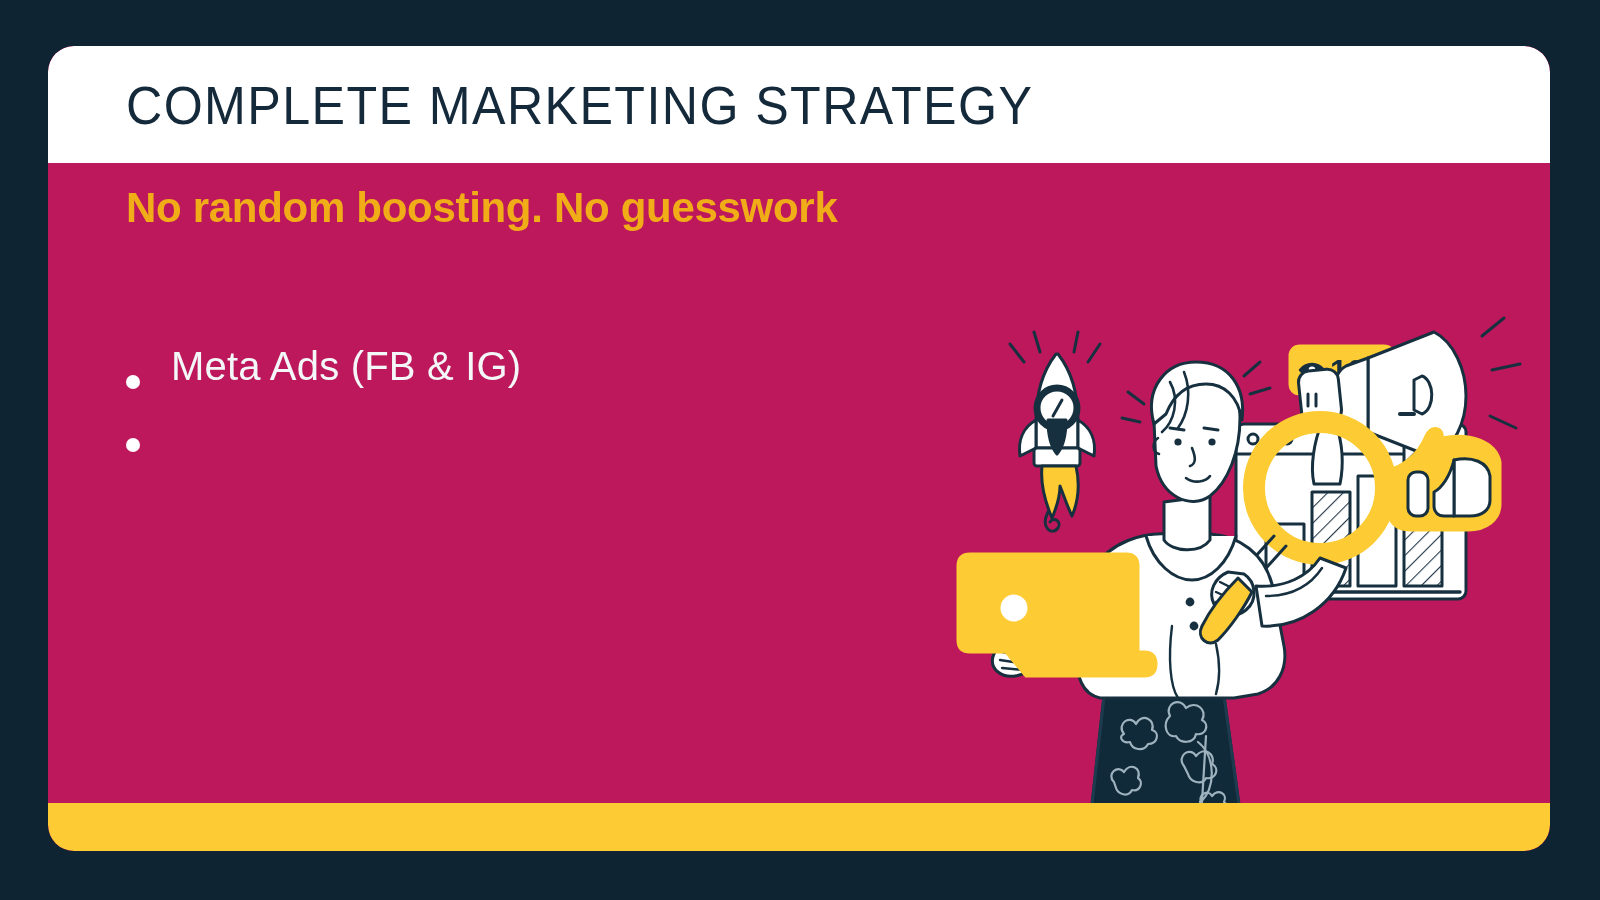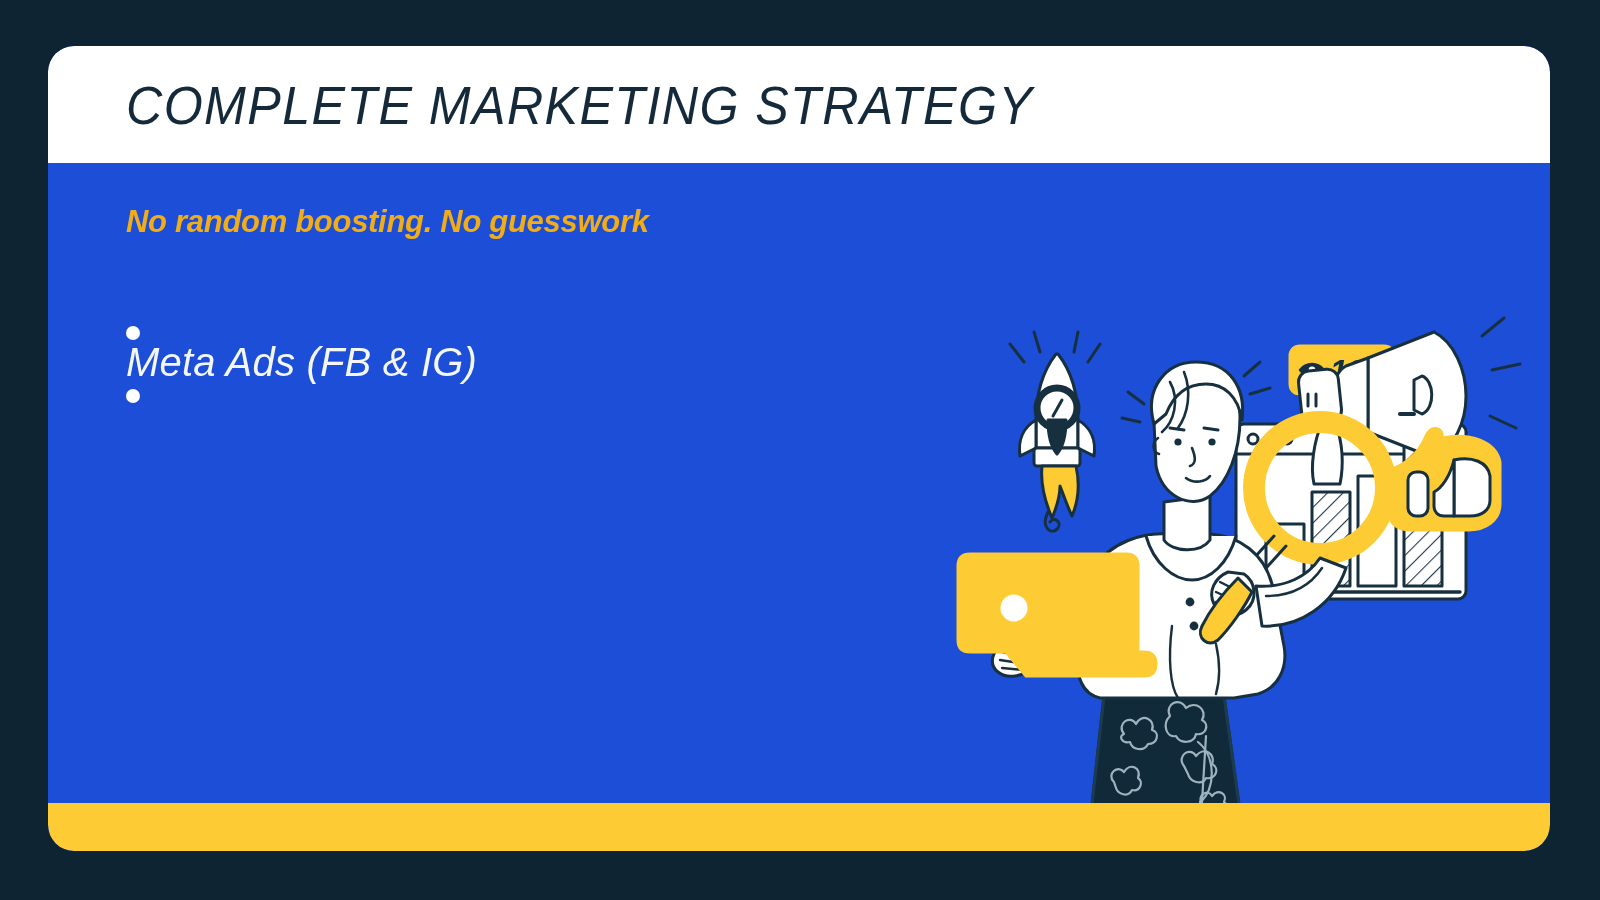--- a/index.html
+++ b/index.html
@@ -15,24 +15,23 @@
     position:relative;
     width:1600px; height:900px;
     background:#0e2433;
   }
 
   
   #card {
     position:absolute;
     left:48px; top:46px;
     width:1502px; height:805px;
-    background:#1d4ed8;
+    background:#be185d;
     border-radius:26px;
     overflow:hidden;
-    font-style:italic;
   }
 
   
   #header-band {
     position:absolute;
     left:0; top:0;
     width:1502px; height:117px;
     background:#ffffff;
     border-top-left-radius:26px;
     border-top-right-radius:26px;
@@ -56,38 +55,37 @@
     left:0; bottom:0;
     width:1502px; height:48px;
     background:#fdcb33;
     border-bottom-left-radius:26px;
     border-bottom-right-radius:26px;
   }
 
   
   #subtitle {
     position:absolute;
-    left:78px; top:158px;
-    font-size:31px;
+    left:78px; top:138px;
+    font-size:42px;
     font-weight:bold;
     color:#f0ad18;
     white-space:nowrap;
     letter-spacing:-0.3px;
   }
 
   #bullet-list {
     position:absolute;
     left:78px; top:280px;
     list-style:none;
   }
   .bullet-row {
     display:flex;
-    align-items:flex-start;
+    align-items:flex-end;
     height:63px;
-    flex-direction:column;
   }
   .bullet-dot {
     width:14px; height:14px;
     border-radius:50%;
     background:#ffffff;
     flex:0 0 auto;
     margin-right:31px;
   }
   .bullet-text {
     font-size:40px;

